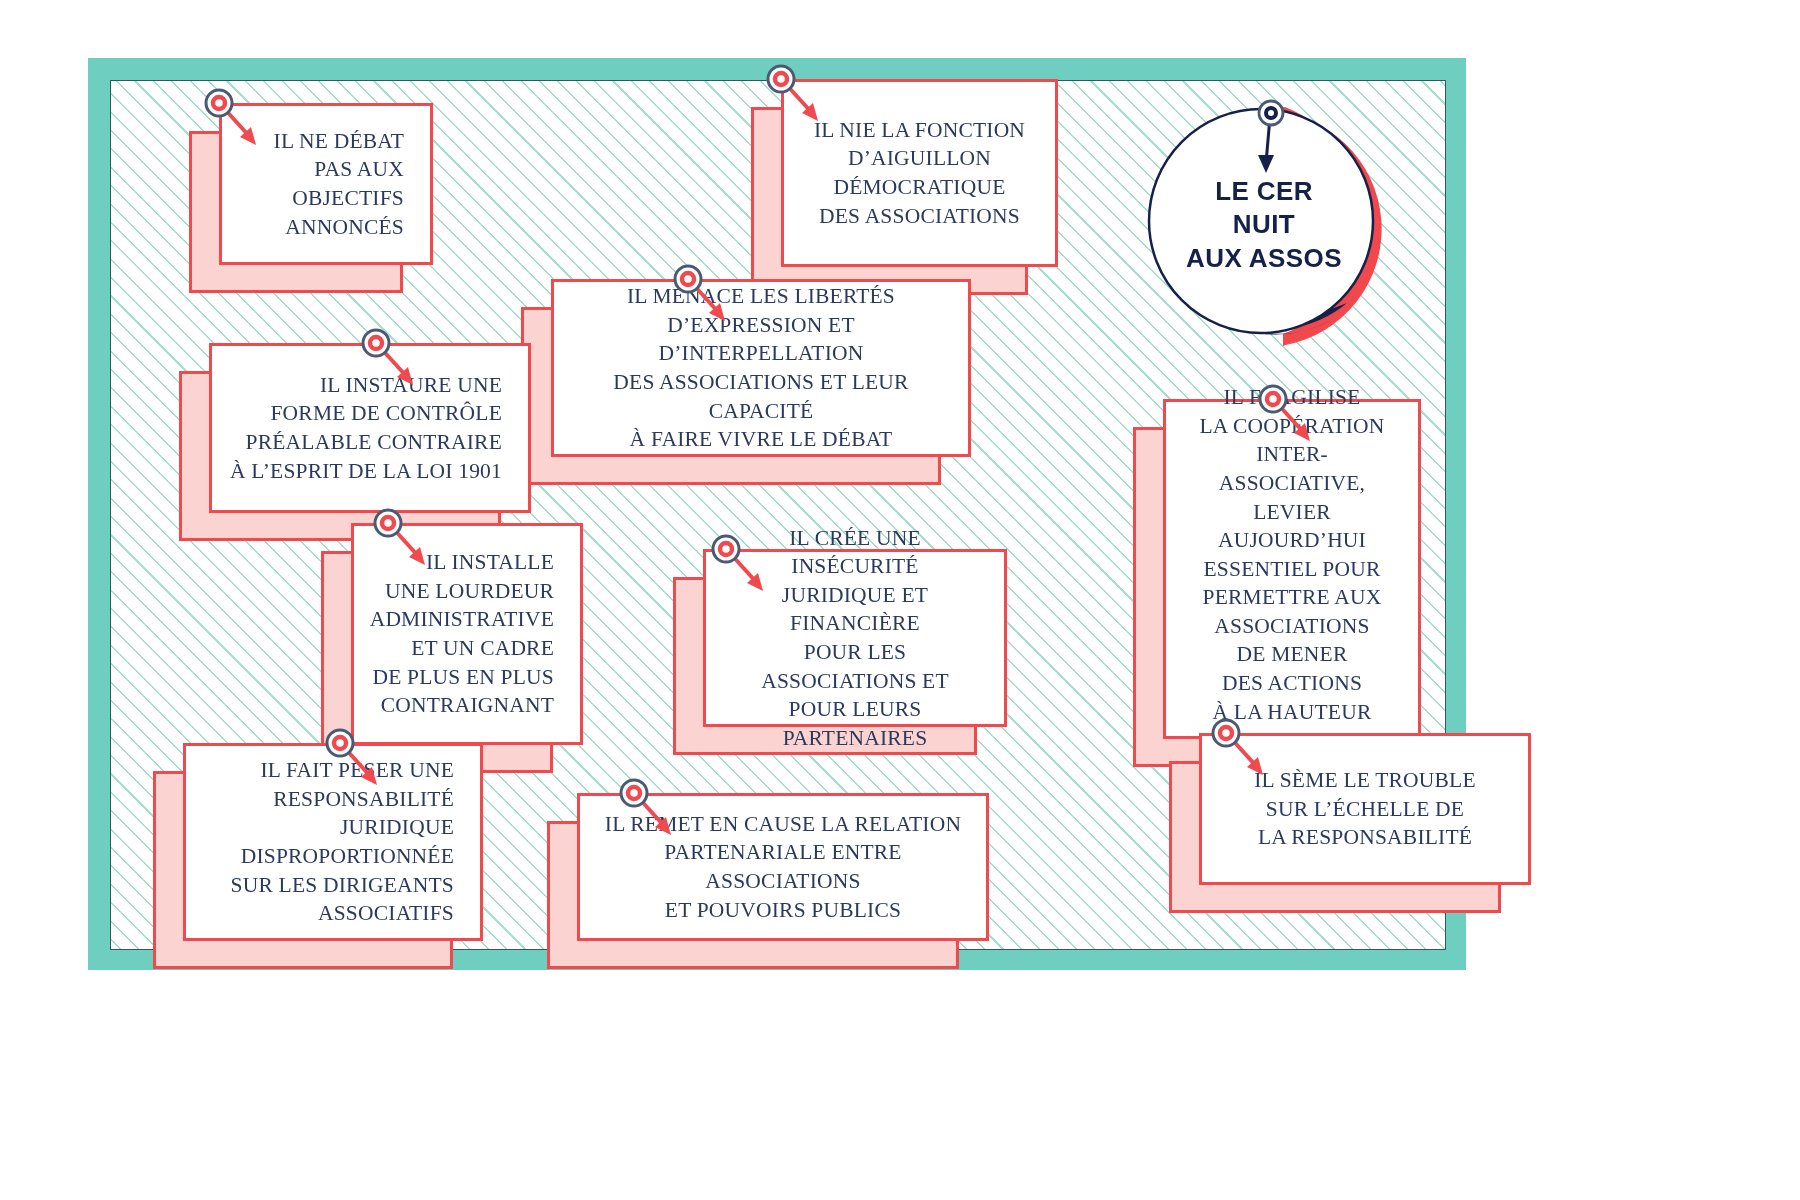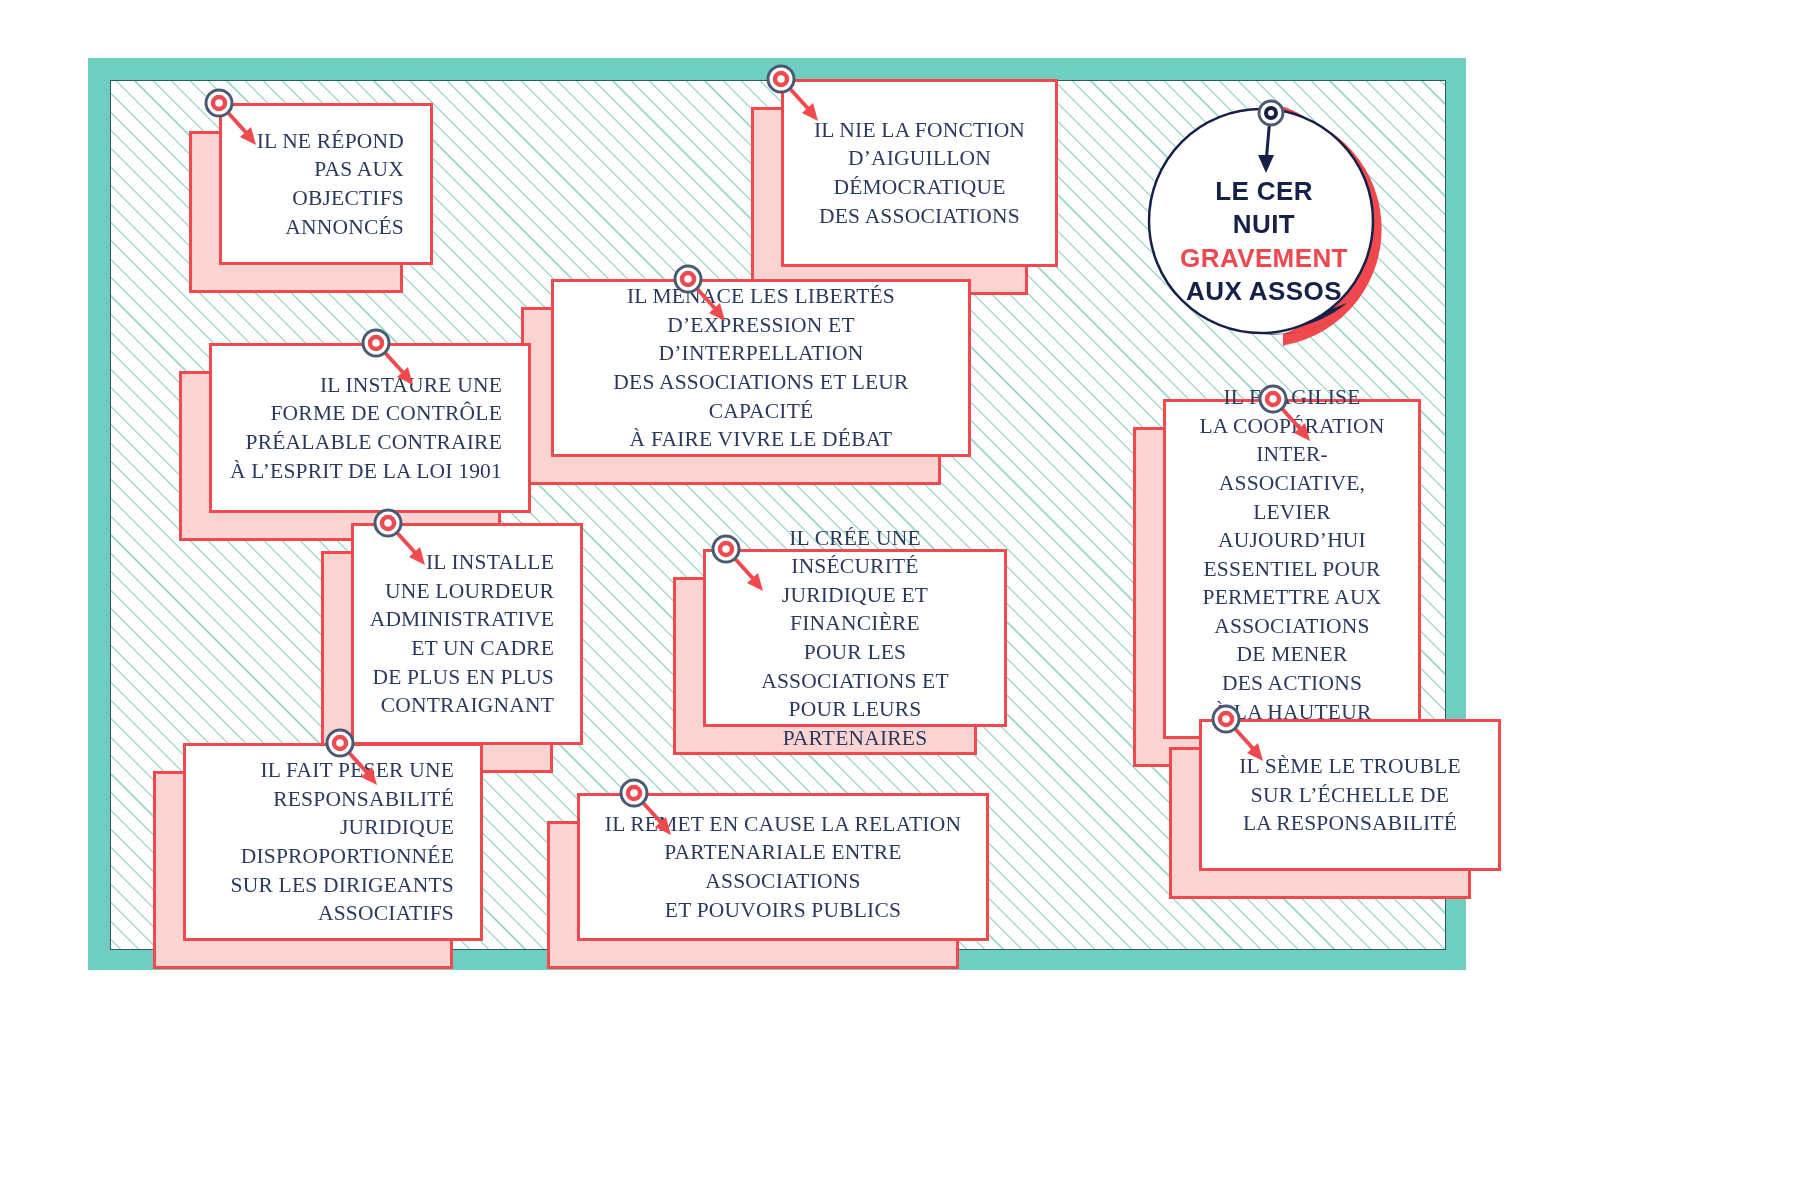--- a/index.html
+++ b/index.html
@@ -64,21 +64,21 @@
 </style>
 </head>
 <body>
 
 <div id="poster">
   <div id="canvas">
 
     <div class="note" style="left:108px;top:22px;width:214px;height:162px;">
       <div class="shadow"></div>
       <div class="card">
-        <div class="txt">IL NE RÉPOND
+        <div class="txt">IL NE DÉBAT
 PAS AUX
 OBJECTIFS
 ANNONCÉS</div>
       </div>
       <svg class="pin" viewBox="0 0 112 104">
         <line x1="17" y1="17" x2="47" y2="50" stroke="#f04a4f" stroke-width="4"></line>
         <polygon points="52,57 36,49 47,39" fill="#f04a4f"></polygon>
         <circle cx="15" cy="15" r="13" fill="#ffffff" stroke="#4a5a72" stroke-width="3"></circle>
         <circle cx="15" cy="15" r="6" fill="none" stroke="#f04a4f" stroke-width="4.5"></circle>
       </svg>
@@ -214,21 +214,21 @@
 ET POUVOIRS PUBLICS</div>
       </div>
       <svg class="pin" viewBox="0 0 112 104" style="left:42px;">
         <line x1="17" y1="17" x2="47" y2="50" stroke="#f04a4f" stroke-width="4"></line>
         <polygon points="52,57 36,49 47,39" fill="#f04a4f"></polygon>
         <circle cx="15" cy="15" r="13" fill="#ffffff" stroke="#4a5a72" stroke-width="3"></circle>
         <circle cx="15" cy="15" r="6" fill="none" stroke="#f04a4f" stroke-width="4.5"></circle>
       </svg>
     </div>
 
-    <div class="note center" style="left:1088px;top:638px;width:302px;height:152px;">
+    <div class="note center" style="left:1088px;top:652px;width:326px;height:152px;padding-left:6px;">
       <div class="shadow"></div>
       <div class="card">
         <div class="txt">IL SÈME LE TROUBLE
 SUR L’ÉCHELLE DE
 LA RESPONSABILITÉ</div>
       </div>
       <svg class="pin" viewBox="0 0 112 104" style="left:12px;">
         <line x1="17" y1="17" x2="47" y2="50" stroke="#f04a4f" stroke-width="4"></line>
         <polygon points="52,57 36,49 47,39" fill="#f04a4f"></polygon>
         <circle cx="15" cy="15" r="13" fill="#ffffff" stroke="#4a5a72" stroke-width="3"></circle>
@@ -250,19 +250,18 @@
 
         <line x1="137" y1="20" x2="133" y2="66" stroke="#16214a" stroke-width="3"></line>
         <polygon points="133,76 125,58 141,58" fill="#16214a"></polygon>
 
         <circle cx="138" cy="16" r="12" fill="#ffffff" stroke="#4a5a72" stroke-width="2.8"></circle>
         <circle cx="138" cy="16" r="5" fill="none" stroke="#16214a" stroke-width="4"></circle>
       </svg>
       <div class="ltext" style="left:-6px;">
         <div>LE CER</div>
         <div>NUIT</div>
-        <div class="red">GRAVEMENT</div>
         <div>AUX ASSOS</div>
       </div>
     </div>
 
   </div>
 </div>
 
 </body></html>

